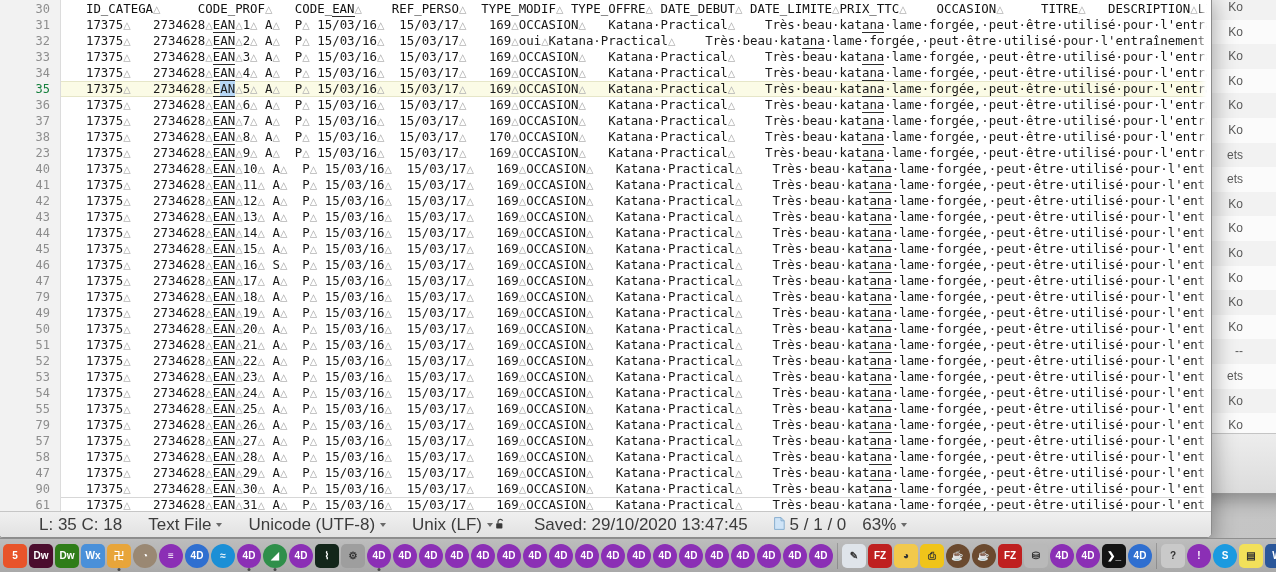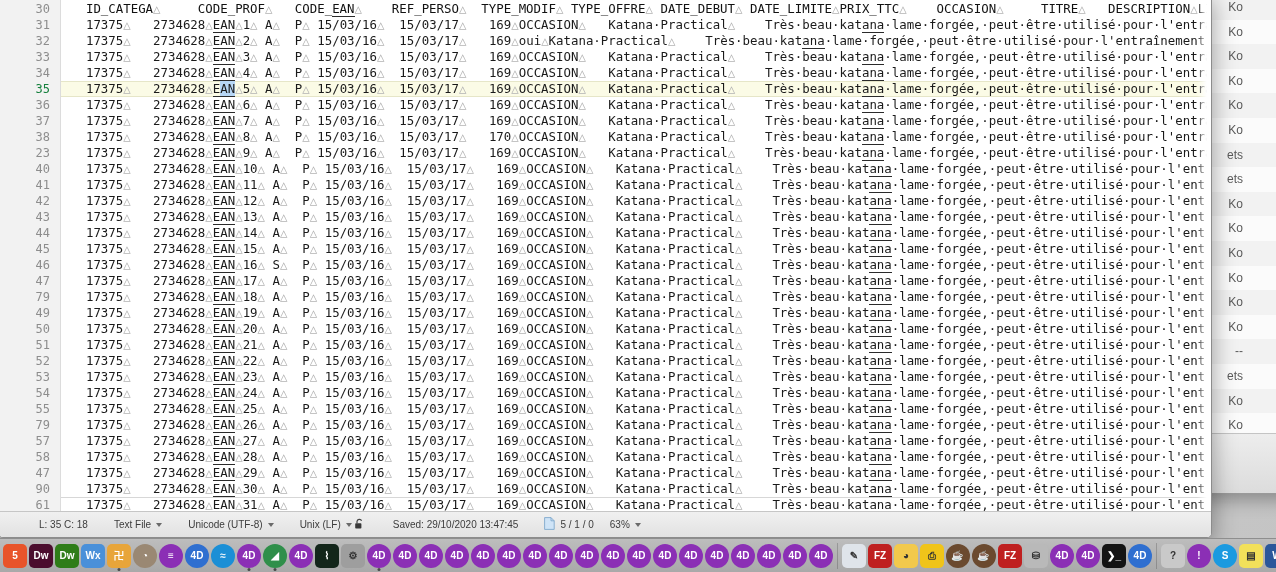--- a/index.html
+++ b/index.html
@@ -123,21 +123,21 @@
   }
 
   
   #status-bar {
     flex: 0 0 26px;
     height: 26px;
     background: linear-gradient(#f0f0f0,#e2e2e2);
     border-top: 1px solid #c6c6c6;
     display: flex; align-items: center;
     font-family: "Liberation Sans", sans-serif;
-    font-size: 10px;
+    font-size: 17px;
     color: #3c3c3c;
     padding-left: 40px;
   }
   .sb-item { display: flex; align-items: center; white-space: nowrap; }
   .sb-gap { width: 26px; }
   .sb-caret {
     display: inline-block; margin-left: 5px;
     width: 0; height: 0;
     border-left: 3.5px solid transparent;
     border-right: 3.5px solid transparent;

